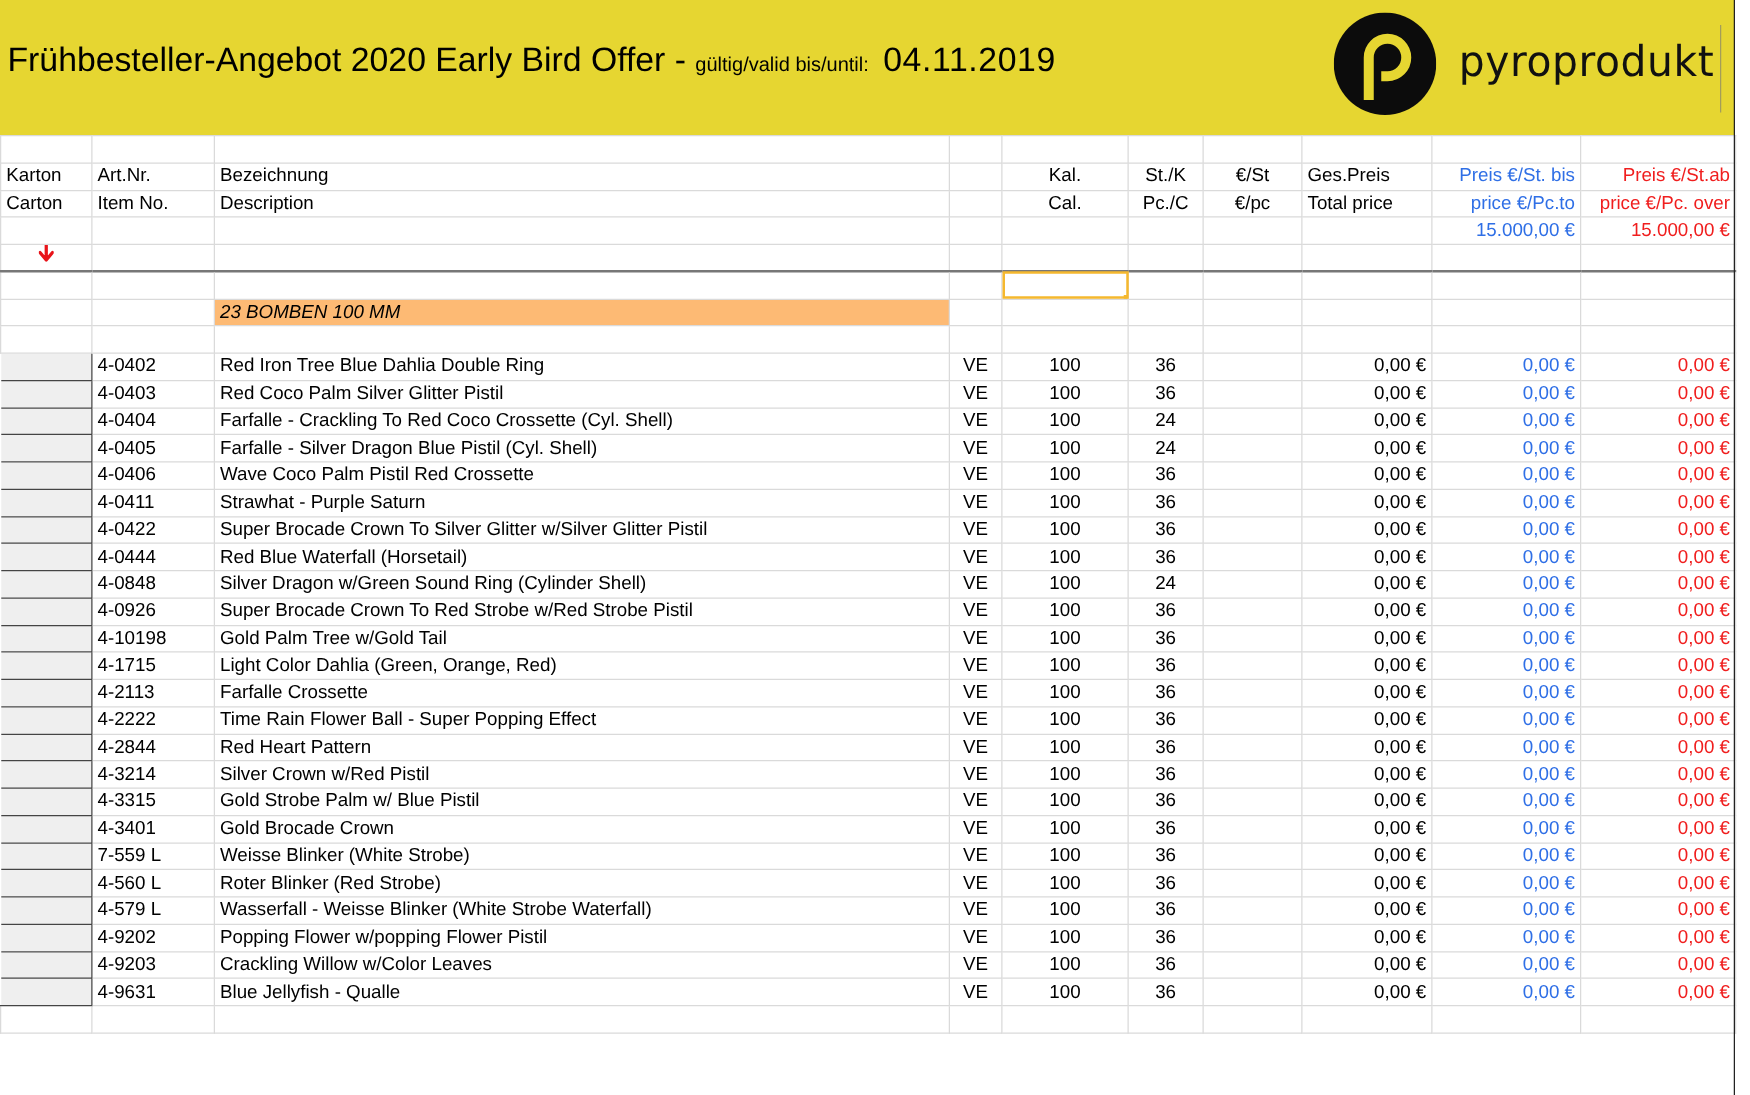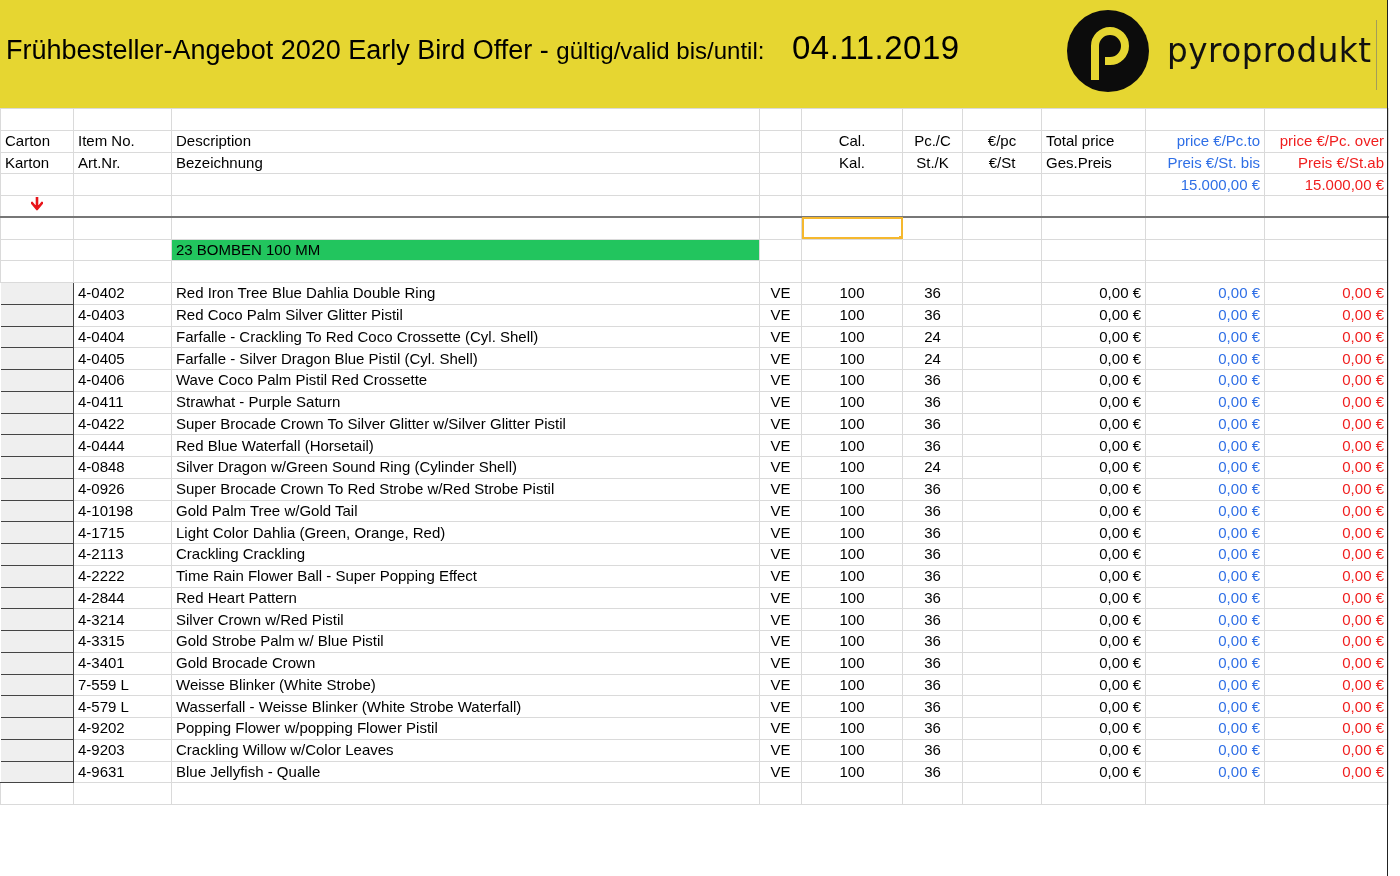--- a/index.html
+++ b/index.html
@@ -9,22 +9,22 @@
       position: relative;
     }
     .banner {
       position: absolute; left: 0; top: 0; width: 1388px; height: 108px;
       background: #e6d631;
     }
     .banner-title {
       position: absolute; left: 6px; top: 31px; white-space: nowrap;
       font-size: 27px; line-height: 34px; color: #000;
     }
-    .banner-title .small { font-size: 24px; }
-    .banner-title .date { font-size: 33px; letter-spacing: 0.5px; margin-left: 20px; }
+    .banner-title .small { font-size: 16px; }
+    .banner-title .date { font-size: 27px; letter-spacing: 0.5px; margin-left: 4px; }
     .logo { position: absolute; left: 1067px; top: 10px; width: 300px; height: 82px; }
     .logo-text {
       position: absolute; left: 100px; top: 20px; font-size: 34px; line-height: 40px;
       color: #111; letter-spacing: 0.5px; font-family: "DejaVu Sans", sans-serif;
       transform: scaleX(0.96); transform-origin: left center;
     }
     .logo-line { position: absolute; left: 309px; top: 10px; width: 1px; height: 70px; background: #777; opacity: .6; }
     .right-border { position: absolute; left: 1387px; top: 0; width: 1px; height: 876px; background: #222; }
 
     table.sheet {
@@ -35,21 +35,21 @@
       border: 1px solid #dadada; padding: 0 4px; height: 21.75px; line-height: 20px;
       white-space: nowrap; overflow: hidden; box-sizing: border-box;
     }
     .c { text-align: center; }
     .r { text-align: right; }
     .blue { color: #2f6fe6; }
     .red { color: #f01e1e; }
     .hdr td { height: 23px; }
     tr.thick td { border-bottom: 2px solid #777; }
     .carton-cell { background: #efefef; border: 1px solid #444 !important; border-left: none !important; }
-    .section { background: #22c55e; }
+    .section { background: #fdba74; font-style: italic; }
     .selected { outline: 2px solid #f5b82e; outline-offset: -2px; position: relative; }
     .selected .handle { position: absolute; right: -3px; bottom: -3px; width: 6px; height: 6px; background: #f5b82e; }
     .arrow { color: #e8141a; font-size: 15px; font-weight: bold; display: inline-block; line-height: 14px; }
   </style>
 </head>
 <body>
 
 <div class="banner">
   <div class="banner-title">
     <span>Frühbesteller-Angebot 2020 Early Bird Offer -</span>
@@ -86,44 +86,44 @@
         <td></td>
         <td></td>
         <td></td>
         <td></td>
         <td></td>
         <td></td>
         <td></td>
         <td></td>
     </tr>
     <tr class="hdr">
+      <td>Karton</td>
+      <td>Art.Nr.</td>
+      <td>Bezeichnung</td>
+      <td></td>
+      <td class="c">Kal.</td>
+      <td class="c">St./K</td>
+      <td class="c">€/St</td>
+      <td>Ges.Preis</td>
+      <td class="r blue">Preis €/St. bis</td>
+      <td class="r red">Preis €/St.ab</td>
+    </tr>
+    <tr class="hdr">
       <td>Carton</td>
       <td>Item No.</td>
       <td>Description</td>
       <td></td>
       <td class="c">Cal.</td>
       <td class="c">Pc./C</td>
       <td class="c">€/pc</td>
       <td>Total price</td>
       <td class="r blue">price €/Pc.to</td>
       <td class="r red">price €/Pc. over</td>
     </tr>
     <tr class="hdr">
-      <td>Karton</td>
-      <td>Art.Nr.</td>
-      <td>Bezeichnung</td>
-      <td></td>
-      <td class="c">Kal.</td>
-      <td class="c">St./K</td>
-      <td class="c">€/St</td>
-      <td>Ges.Preis</td>
-      <td class="r blue">Preis €/St. bis</td>
-      <td class="r red">Preis €/St.ab</td>
-    </tr>
-    <tr class="hdr">
       <td></td>
         <td></td>
         <td></td>
         <td></td>
         <td></td>
         <td></td>
         <td></td>
         <td></td>
       <td class="r blue">15.000,00 €</td>
       <td class="r red">15.000,00 €</td>
@@ -322,21 +322,21 @@
     <td class="c">100</td>
     <td class="c">36</td>
     <td class="c"></td>
     <td class="r">0,00 €</td>
     <td class="r blue">0,00 €</td>
     <td class="r red">0,00 €</td>
   </tr>
       <tr>
     <td class="carton-cell"></td>
     <td>4-2113</td>
-    <td>Crackling Crackling</td>
+    <td>Farfalle Crossette</td>
     <td class="c">VE</td>
     <td class="c">100</td>
     <td class="c">36</td>
     <td class="c"></td>
     <td class="r">0,00 €</td>
     <td class="r blue">0,00 €</td>
     <td class="r red">0,00 €</td>
   </tr>
       <tr>
     <td class="carton-cell"></td>
@@ -395,20 +395,32 @@
     <td class="c">36</td>
     <td class="c"></td>
     <td class="r">0,00 €</td>
     <td class="r blue">0,00 €</td>
     <td class="r red">0,00 €</td>
   </tr>
       <tr>
     <td class="carton-cell"></td>
     <td>7-559 L</td>
     <td>Weisse Blinker (White Strobe)</td>
+    <td class="c">VE</td>
+    <td class="c">100</td>
+    <td class="c">36</td>
+    <td class="c"></td>
+    <td class="r">0,00 €</td>
+    <td class="r blue">0,00 €</td>
+    <td class="r red">0,00 €</td>
+  </tr>
+      <tr>
+    <td class="carton-cell"></td>
+    <td>4-560 L</td>
+    <td>Roter Blinker (Red Strobe)</td>
     <td class="c">VE</td>
     <td class="c">100</td>
     <td class="c">36</td>
     <td class="c"></td>
     <td class="r">0,00 €</td>
     <td class="r blue">0,00 €</td>
     <td class="r red">0,00 €</td>
   </tr>
       <tr>
     <td class="carton-cell"></td>

